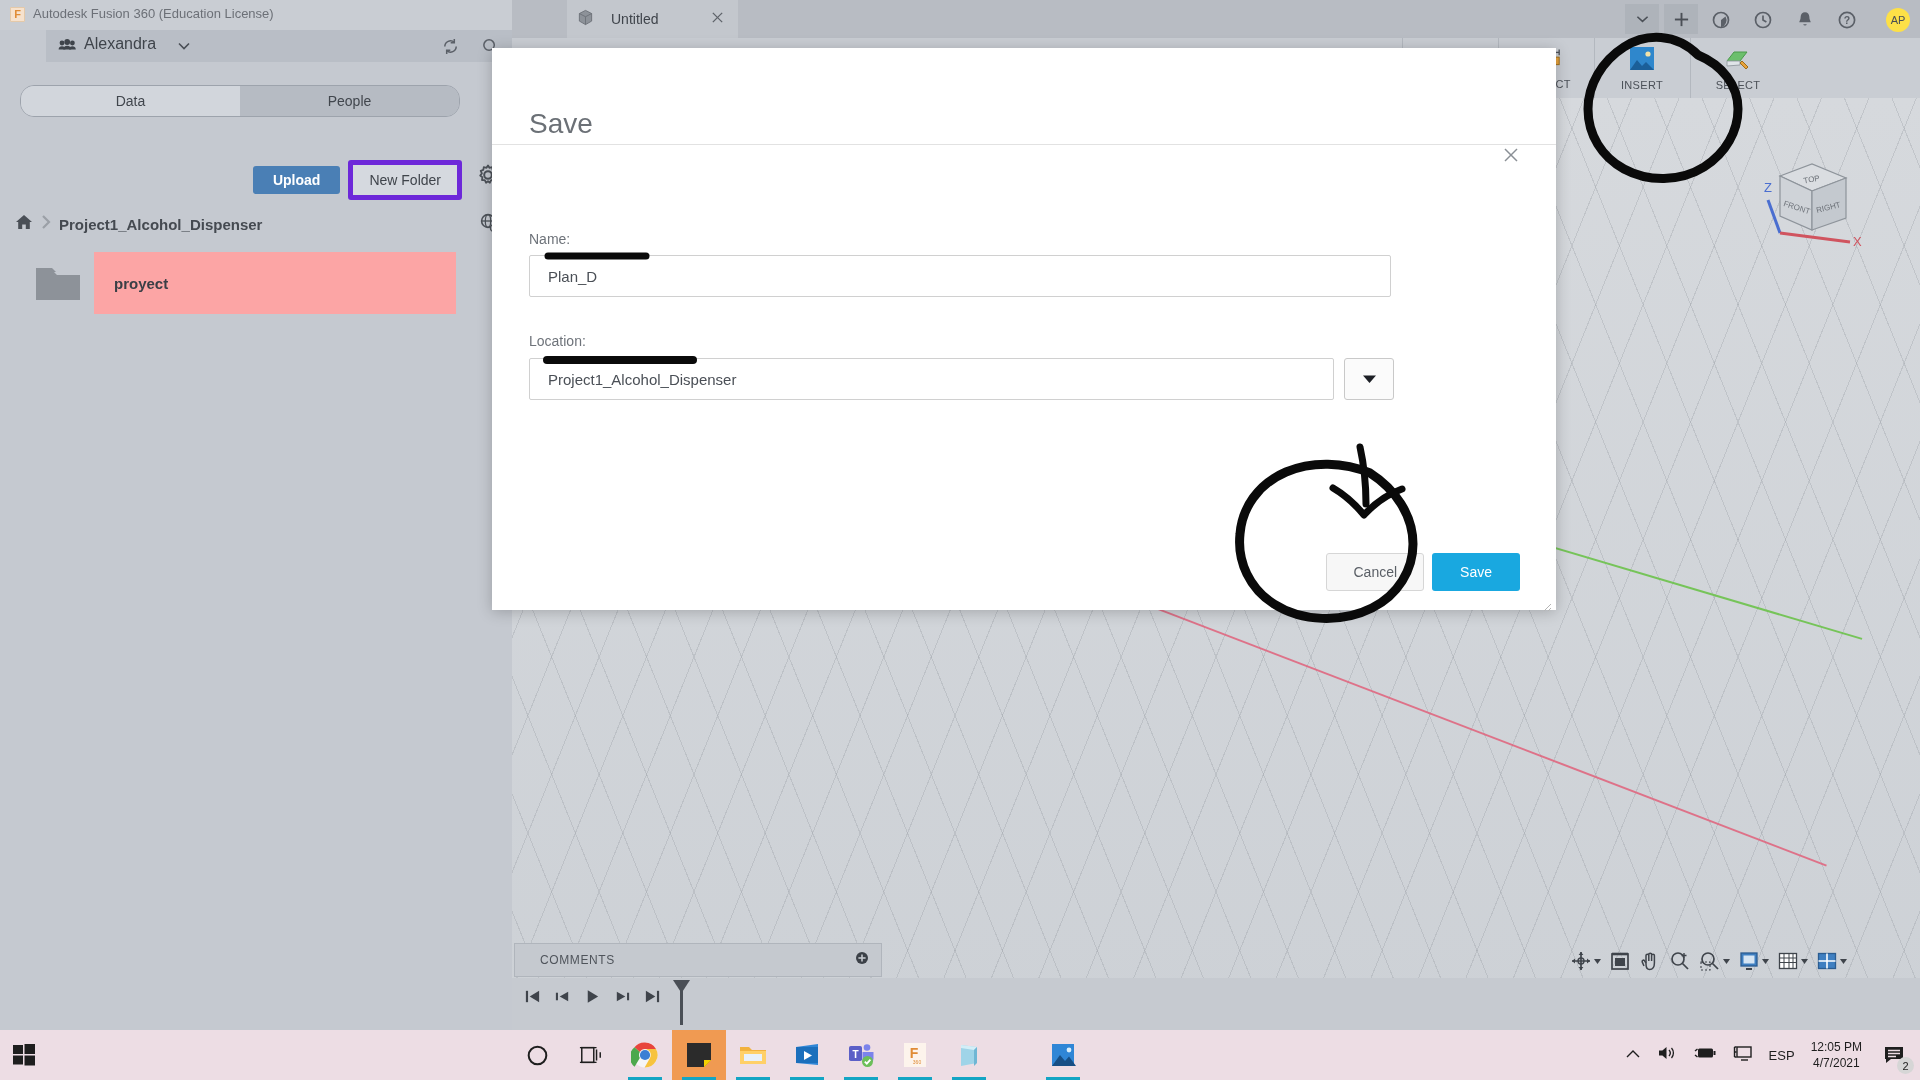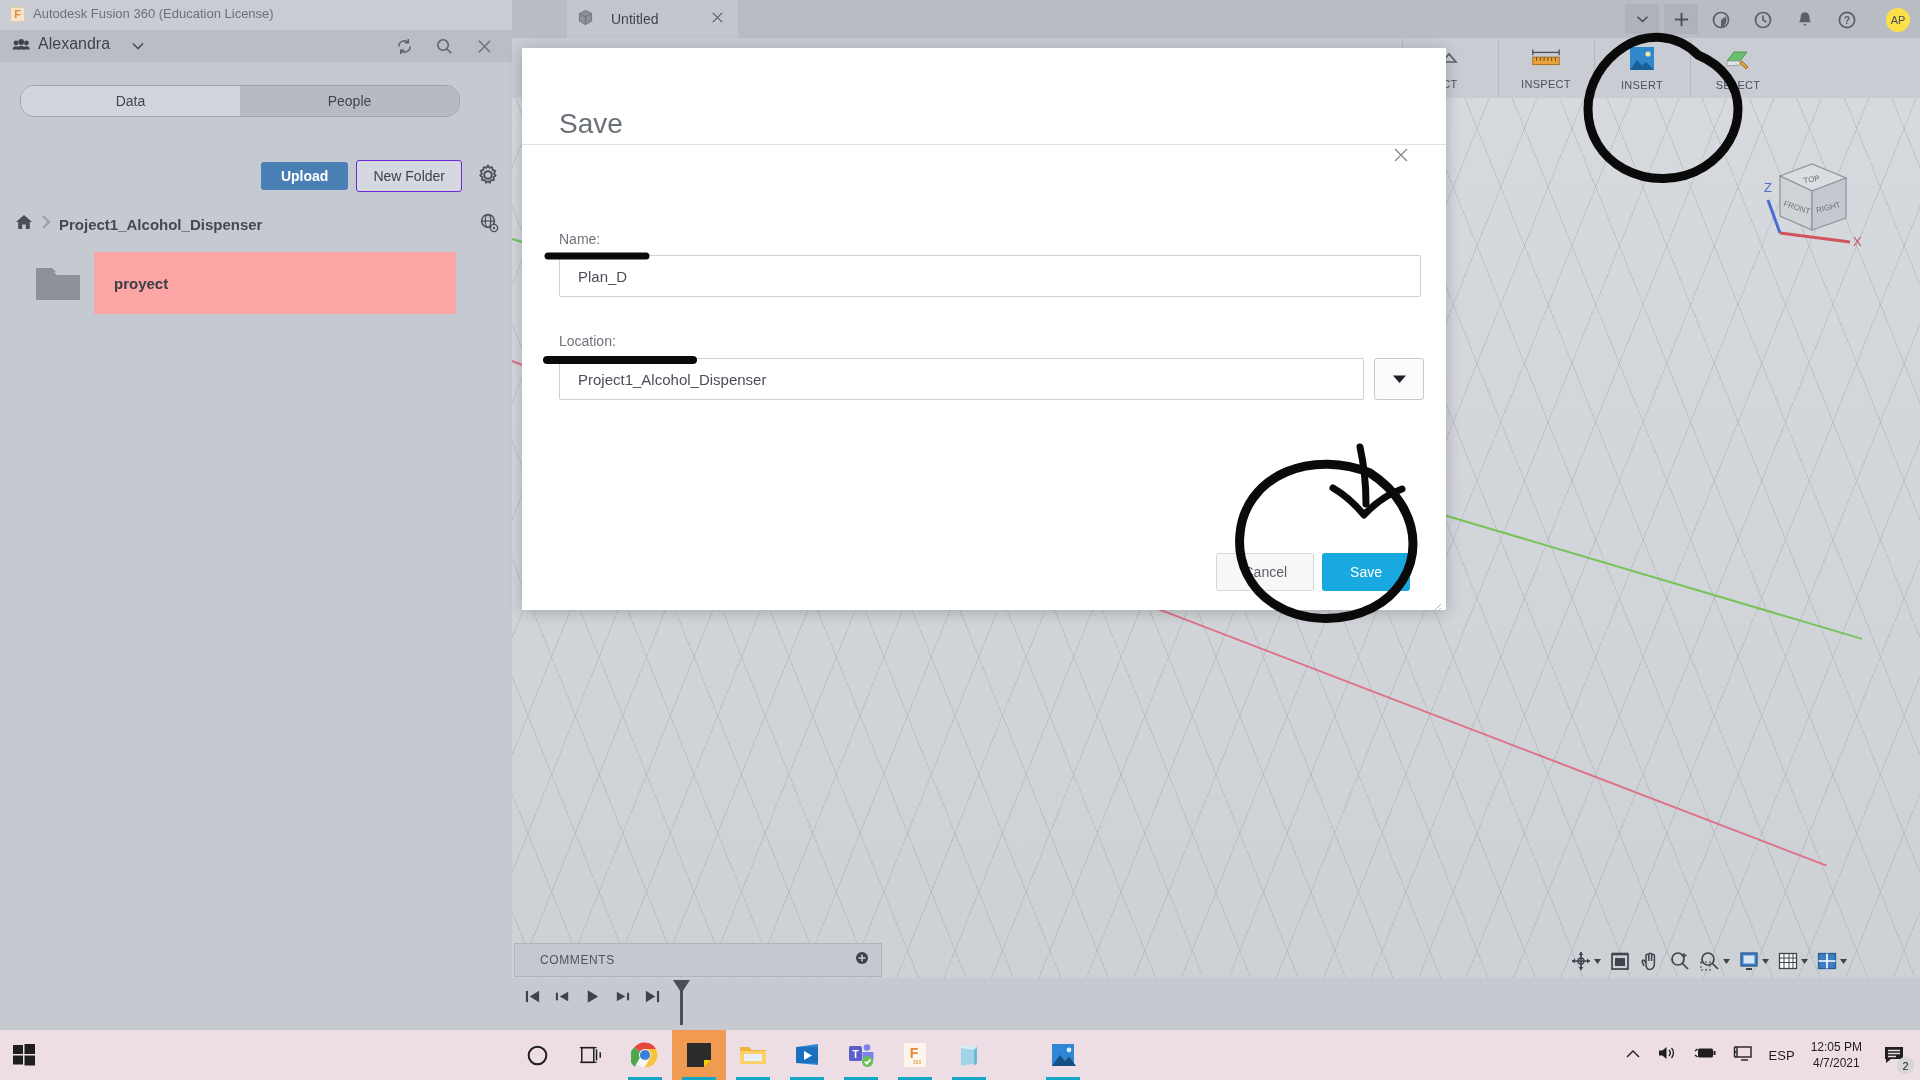--- a/index.html
+++ b/index.html
@@ -26,37 +26,37 @@
     font-size: 13px; color: #6c7077;
   }
   .win-btns { position: absolute; right: 0; top: 0; height: 30px; display: flex; }
   .win-btn { width: 46px; height: 30px; display: flex; align-items: center; justify-content: center; color: #5a5f66; }
 
   
   .datapanel {
     position: absolute; left: 0; top: 30px; width: 512px; height: 1000px;
     background: #c5c9d0;
   }
-  .dp-header { position: relative; height: 32px; background: #b9bec6; }
+  .dp-header { position: relative; height: 32px; background: #b9bec6; margin-left: 46px; }
   .dp-header .grid-ico { position: absolute; left: 12px; top: 7px; width: 18px; height: 18px; }
   .dp-header .user { position: absolute; left: 38px; top: 5px; font-size: 16px; color: #3f444b; }
   .dp-header .caret { position: absolute; left: 132px; top: 10px; font-size: 11px; color: #4a4f56; }
   .dp-hicon { position: absolute; top: 4px; width: 24px; height: 24px; display:flex;align-items:center;justify-content:center;color:#5b6068; }
 
   .dp-tabs { position: absolute; left: 20px; top: 55px; width: 440px; height: 32px; display: flex;
              border: 1px solid #9da3ac; border-radius: 14px; overflow: hidden; }
   .dp-tab { flex: 1; display: flex; align-items: center; justify-content: center;
             font-size: 14px; color: #41464d; background: #b6bbc3; }
   .dp-tab.active { background: #d2d6dc; }
 
   .dp-actions { position: absolute; right: 50px; top: 130px; display: flex; gap: 8px; align-items: center; }
   .btn-upload { background: #4a7fb5; color: #fff; font-size: 14px; font-weight: bold;
                 padding: 6px 20px; border-radius: 3px; border: none; }
   .btn-newfolder { background: #d5d9df; color: #3f444b; font-size: 14px;
-                   padding: 7px 16px; border-radius: 3px; border: 1px solid #6d28d9; }
+                   padding: 7px 16px; border-radius: 3px; border: 5px solid #6d28d9; }
   .gear-btn { position: absolute; right: 12px; top: 133px; width: 24px; height: 24px;
               display:flex;align-items:center;justify-content:center; color:#4d5259; }
 
   .breadcrumb { position: absolute; left: 14px; top: 183px; display: flex; align-items: center; gap: 7px; }
   .breadcrumb .crumb-text { font-size: 15px; color: #454a51; font-weight: bold; }
   .globe-btn { position: absolute; right: 12px; top: 182px; width: 22px; height: 22px; color:#4d5259; }
 
   .folder-row { position: absolute; left: 22px; top: 222px; width: 434px; height: 62px;
                 background: #fca5a5; display: flex; align-items: center; }
   .folder-ico { width: 72px; height: 62px; display: flex; align-items: center; justify-content: center; background:#c5c9d0;}
@@ -101,22 +101,22 @@
   .navbar { position: absolute; left: 1055px; bottom: 52px; height: 34px; display: flex; align-items: center; gap: 2px; }
   .nav-item { display: flex; align-items: center; gap: 2px; padding: 0 3px; }
 
   .timeline { position: absolute; left: 0; bottom: 0; width: 1408px; height: 52px; background: #c6cad0; }
   .tl-controls { position: absolute; left: 0; top: 10px; display: flex; align-items: center; gap: 13px; padding-left: 12px; }
   .tl-marker { position: absolute; left: 168px; top: 2px; width: 3px; height: 45px; background: #4a4f56; }
   .tl-marker::before { content:""; position:absolute; left:-7px; top:0; width:17px; height:11px; background:#4a4f56;
                        clip-path: polygon(0 0, 100% 0, 58% 100%, 42% 100%); }
 
   
-  .dialog { position: absolute; left: 492px; top: 48px; width: 924px; height: 562px;
-            background: #fff; box-shadow: 0 2px 14px rgba(0,0,0,.22); margin-left: 30px; }
+  .dialog { position: absolute; left: 492px; top: 48px; width: 1064px; height: 562px;
+            background: #fff; box-shadow: 0 2px 14px rgba(0,0,0,.22); }
   .dlg-head { position: relative; height: 97px; border-bottom: 1px solid #e2e2e2; }
   .dlg-title { position: absolute; left: 37px; top: 76px; transform: translateY(-50%);
                font-size: 28px; color: #6b7076; font-weight: normal; }
   .dlg-close { position: absolute; right: 30px; top: 92px; width: 30px; height: 30px;
                display:flex;align-items:center;justify-content:center; color:#8a8f95; font-size: 22px; }
   .field-label { position: absolute; font-size: 14px; color: #6e737a; }
   .field-input { position: absolute; background: #fff; border: 1px solid #d0d0d0; border-radius: 2px;
                  font-size: 15px; color: #4a4f56; display: flex; align-items: center; padding-left: 18px; }
   .dd-btn { position: absolute; width: 50px; height: 42px; border: 1px solid #c9c9c9; border-radius: 3px;
             background: #fbfbfb; display: flex; align-items: center; justify-content: center; }

